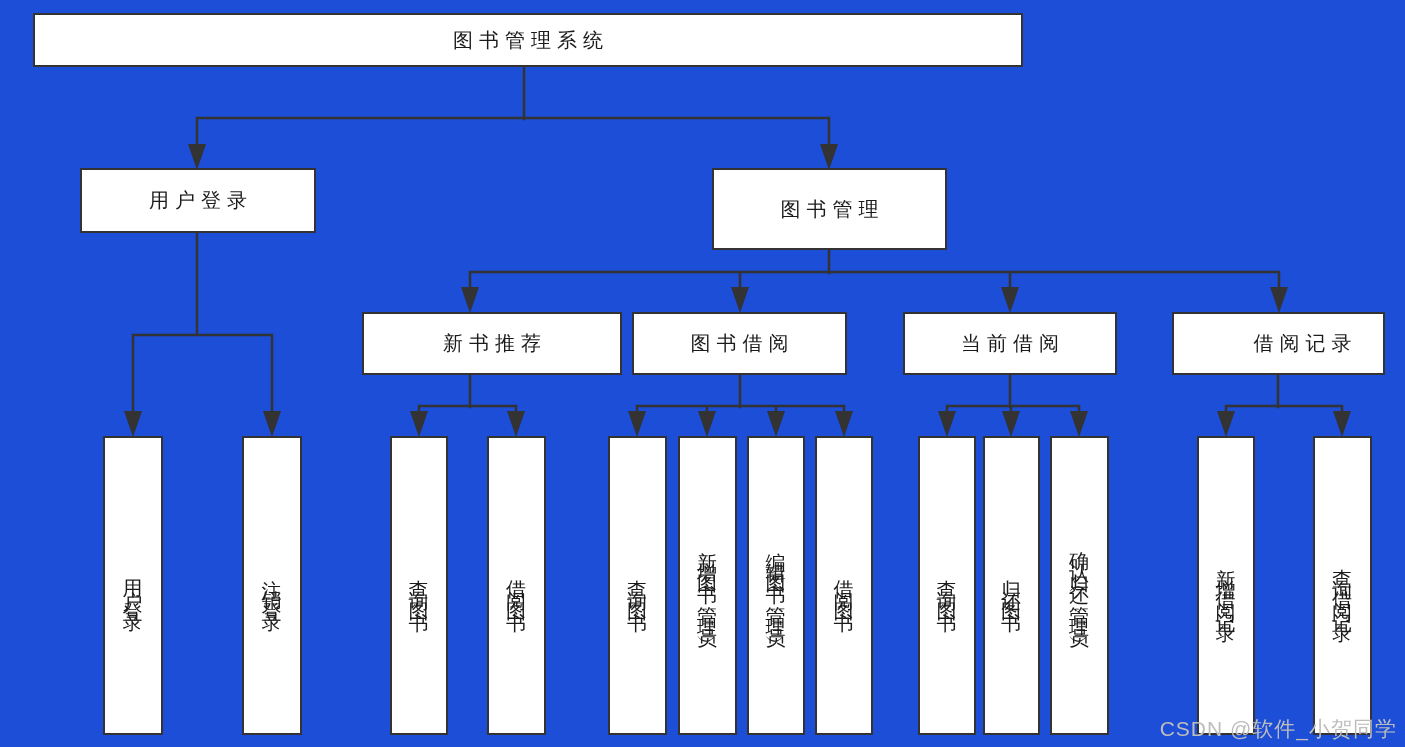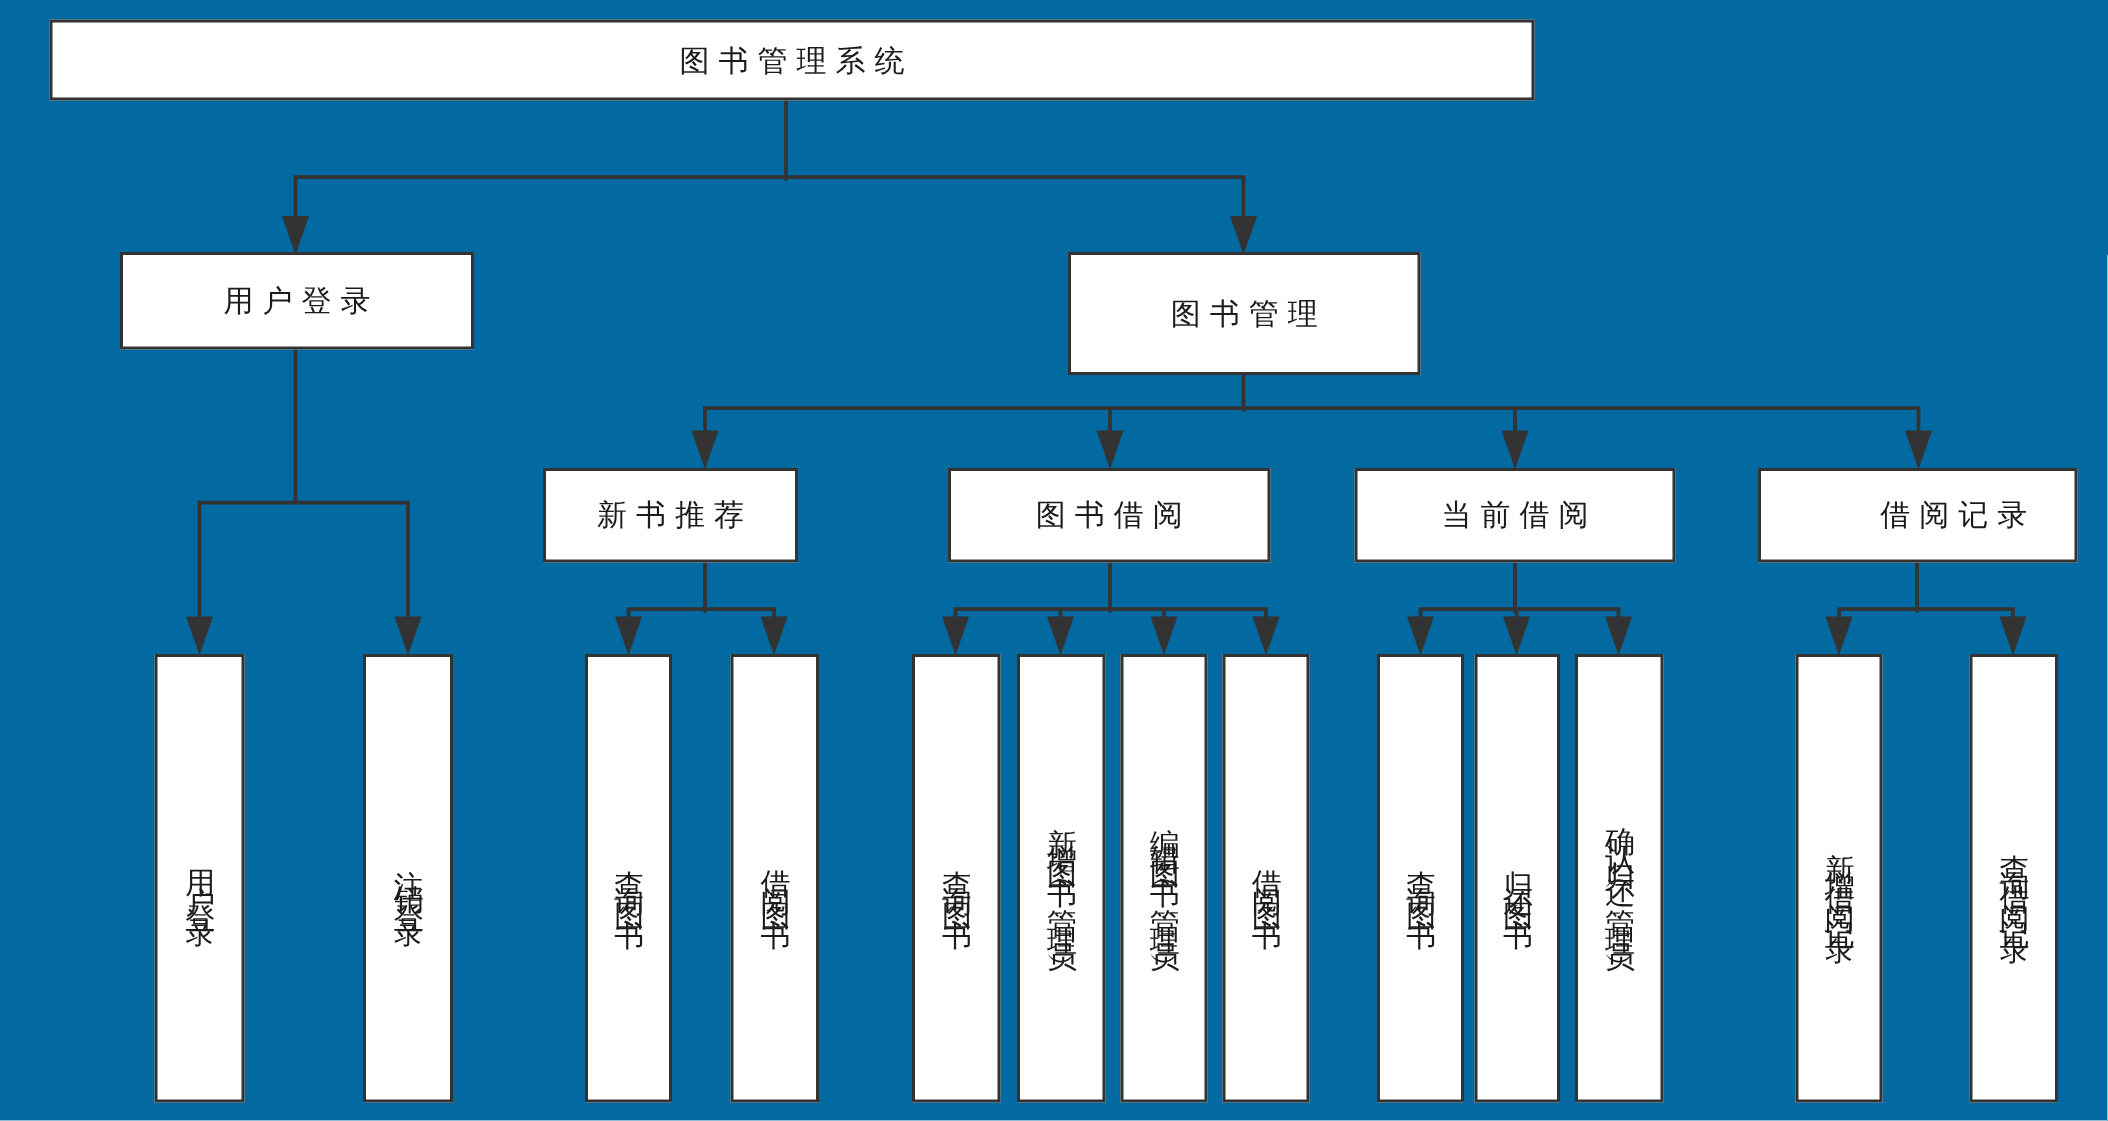--- a/index.html
+++ b/index.html
@@ -1,20 +1,20 @@
 <!DOCTYPE html>
 <html><head>
 <meta charset="utf-8">
 <style>
   html, body { margin: 0; padding: 0; background: #ffffff; }
   .canvas {
     position: relative;
     width: 1405px;
     height: 747px;
-    background: #0369a1;
+    background: #1d4ed8;
     overflow: hidden;
     font-family: "Liberation Sans", "DejaVu Sans", sans-serif;
   }
   .connectors {
     position: absolute;
     left: 0; top: 0;
     width: 1405px; height: 747px;
     z-index: 1;
   }
   .box {
@@ -39,21 +39,21 @@
     text-orientation: mixed;
     font-size: 20px;
     line-height: 1;
     letter-spacing: 11px;
     white-space: nowrap;
   }
   
   .b-root  { left: 33px;   top: 13px;  width: 990px; height: 54px; }
   .b-login { left: 80px;   top: 168px; width: 236px; height: 65px; }
   .b-mgmt  { left: 712px;  top: 168px; width: 235px; height: 82px; }
-  .b-g0    { left: 362px;  top: 312px; width: 170px; height: 63px; font-family: Liberation Mono, monospace; }
+  .b-g0    { left: 362px;  top: 312px; width: 260px; height: 63px; font-family: Liberation Mono, monospace; }
   .b-g1    { left: 632px;  top: 312px; width: 215px; height: 63px; }
   .b-g2    { left: 903px;  top: 312px; width: 214px; height: 63px; }
   .b-g3    { left: 1172px; top: 312px; width: 213px; height: 63px; padding-left: 48px; }
   .leaf    { top: 436px; height: 299px; }
   .l-a0 { left: 103px;  width: 60px; }
   .l-a1 { left: 242px;  width: 60px; }
   .l-b0 { left: 390px;  width: 58px; }
   .l-b1 { left: 487px;  width: 59px; }
   .l-c0 { left: 608px;  width: 59px; }
   .l-c1 { left: 678px;  width: 59px; }
@@ -198,14 +198,15 @@
     <span class="v-label">确认归还（管理员）</span>
   </div>
 
   <div class="box leaf l-e0">
     <span class="v-label">新增借阅记录</span>
   </div>
   <div class="box leaf l-e1">
     <span class="v-label">查询借阅记录</span>
   </div>
 
+  <div class="watermark">CSDN @软件_小贺同学</div>
 
 </div>
 
 </body></html>

